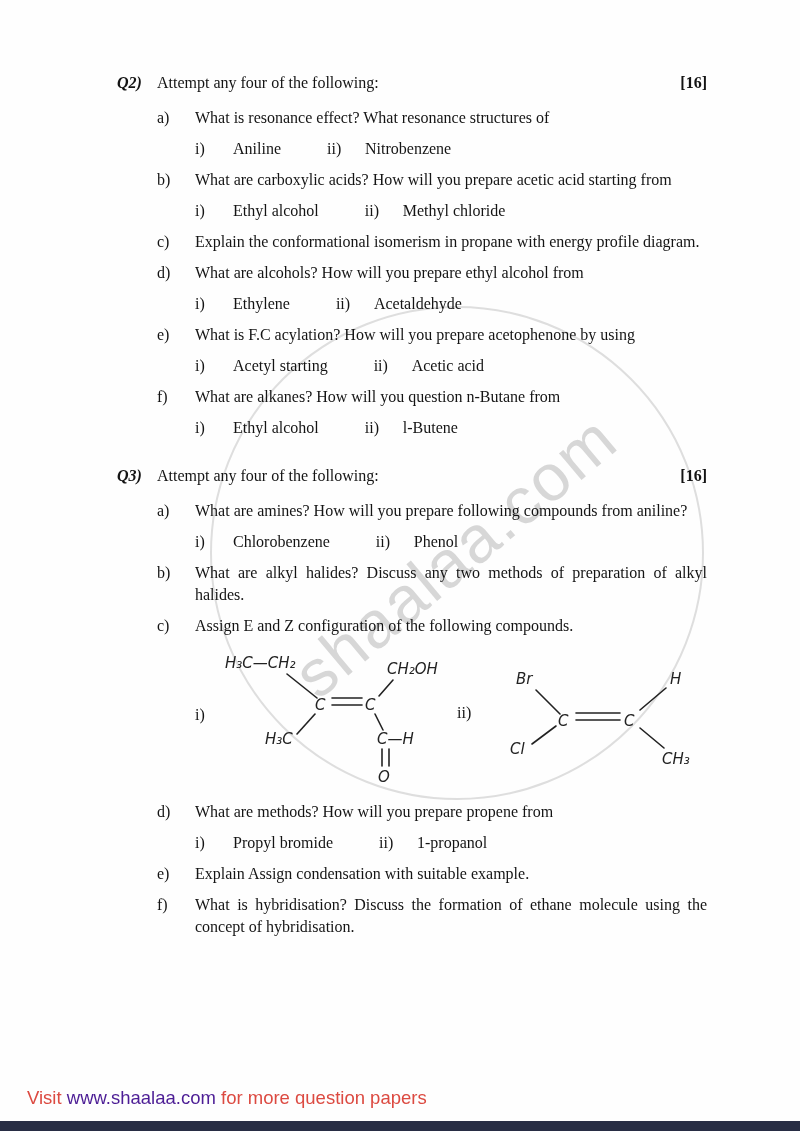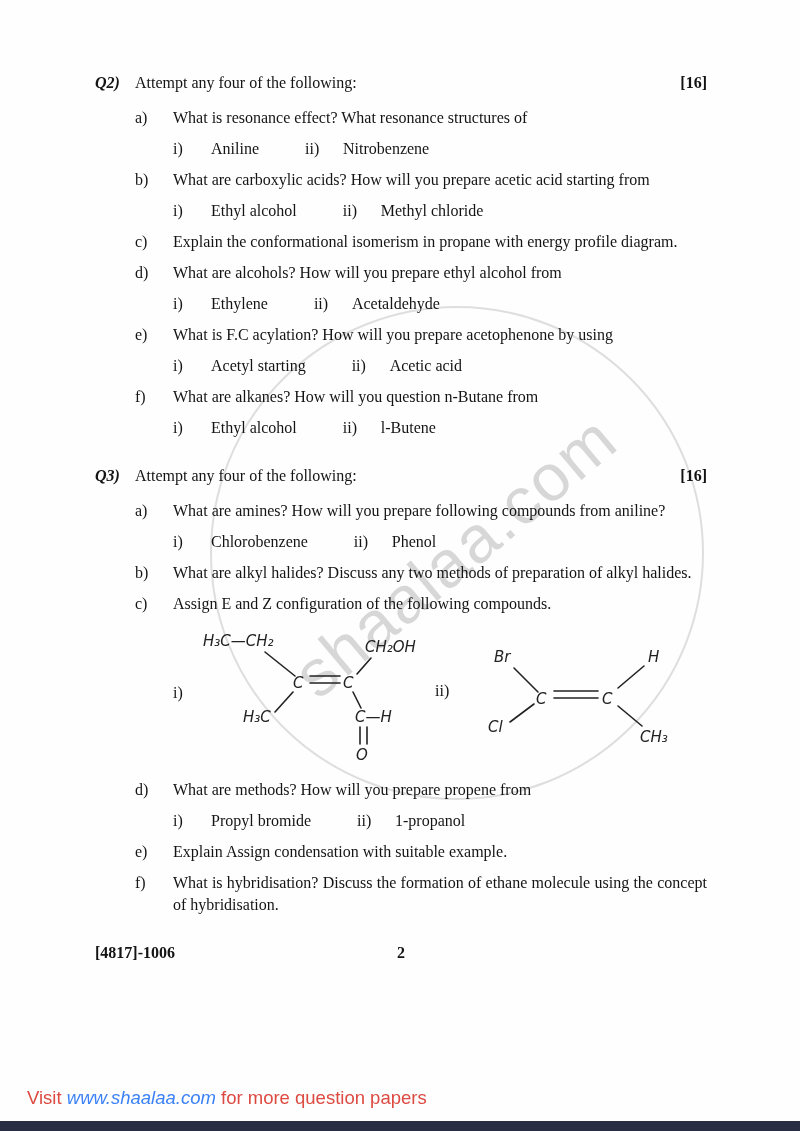--- a/index.html
+++ b/index.html
@@ -23,21 +23,21 @@
     transform: translate(-50%,-50%) rotate(-40deg);
     font-family: "Liberation Sans", sans-serif;
     font-size: 66px; letter-spacing: 2px;
     color: rgba(90,90,90,0.24);
     white-space: nowrap; z-index: 0;
   }
   .content {
     position: absolute; left: 95px; top: 72px; width: 612px;
     line-height: 22px; z-index: 1;
   }
-  .q-block { margin-bottom: 26px; }
+  .q-block { margin-bottom: 26px; margin-left: 22px; }
   .q-head { display: flex; align-items: baseline; margin-bottom: 13px; }
   .q-num { flex: 0 0 40px; font-weight: bold; font-style: italic; }
   .q-intro { flex: 1; }
   .q-marks { font-weight: bold; }
   .item { display: flex; margin-left: 40px; margin-bottom: 9px; }
   .item-label { flex: 0 0 38px; }
   .item-text { flex: 1; text-align: justify; }
   .subrow { display: flex; margin-left: 78px; margin-bottom: 9px; }
   .sub-label { flex: 0 0 38px; }
   .sub-text { margin-right: 46px; }
@@ -54,21 +54,21 @@
   svg line { stroke: #222; stroke-width: 1.6; stroke-linecap: round; }
   
   .footer { position: relative; margin-top: 16px; font-weight: bold; }
   .footer-page { position: absolute; left: 50%; transform: translateX(-50%); }
   
   .banner {
     position: absolute; left: 27px; bottom: 22px;
     font-family: "Liberation Sans", sans-serif;
     font-size: 18.5px; color: #dc4a41; z-index: 2;
   }
-  .banner-link { color: #3b82f6; text-decoration: none; cursor: pointer; font-style: italic; }
+  .banner-link { color: #4c1d95; text-decoration: none; cursor: pointer; }
   .bottom-bar {
     position: absolute; left: 0; bottom: 0; width: 100%; height: 10px;
     background: #282d44; z-index: 2;
   }
 </style>
 </head>
 <body>
 
 <div class="watermark-circle"></div>
 <div class="watermark-text">shaalaa.com</div>
@@ -225,20 +225,16 @@
       <span class="item-label">e)</span>
       <div class="item-text">Explain Assign condensation with suitable example.</div>
     </div>
 
     <div class="item">
       <span class="item-label">f)</span>
       <div class="item-text">What is hybridisation? Discuss the formation of ethane molecule using the concept of hybridisation.</div>
     </div>
   </div>
 
-  <div class="footer">
-    <span class="footer-code">[4817]-1006</span>
-    <span class="footer-page">2</span>
-  </div>
 </div>
 
 <div class="banner"><span>Visit </span><a class="banner-link">www.shaalaa.com</a><span> for more question papers</span></div>
 <div class="bottom-bar"></div>
 
 </body></html>

